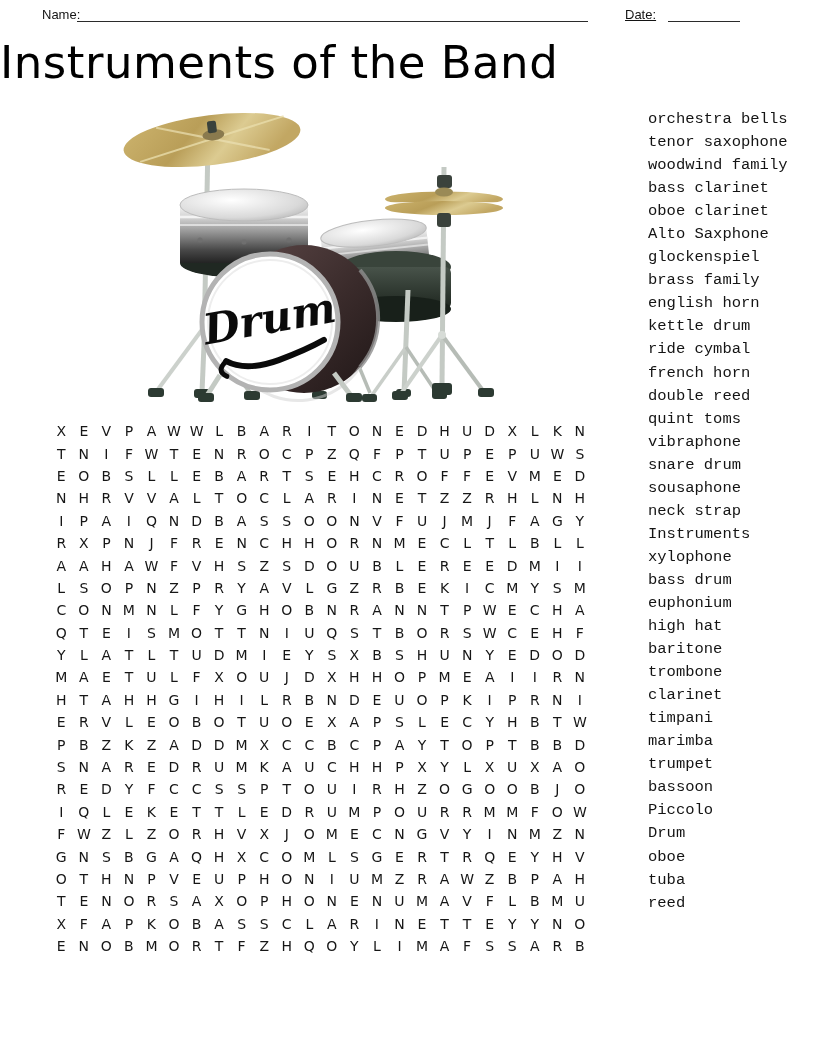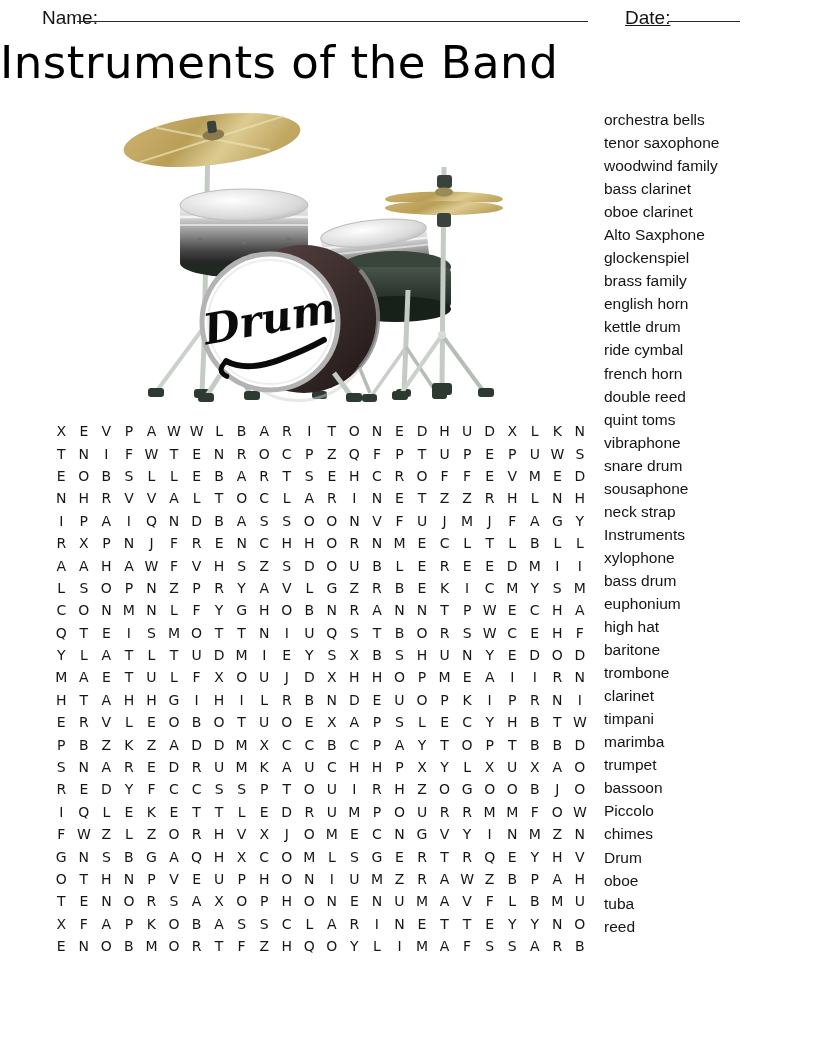--- a/index.html
+++ b/index.html
@@ -11,21 +11,21 @@
     height: 1056px;
     background: #ffffff;
     overflow: hidden;
   }
 
   
   .hdr-label {
     position: absolute;
     top: 7px;
     font-family: "Liberation Sans", sans-serif;
-    font-size: 19px;
+    font-size: 13px;
     color: #141414;
     white-space: nowrap;
   }
   #name-label { left: 42px; }
   #date-label { left: 625px; text-decoration: underline; }
   .blank-line {
     position: absolute;
     top: 4px;
     height: 18px;
     border-bottom: 1.6px solid #2b2b2b;
@@ -58,25 +58,26 @@
   }
 
   
   .word-list {
     position: absolute;
     left: 604px;
     top: 108px;
     width: 210px;
   }
   .word-item {
-    font-family: Liberation Sans, sans-serif;
+    font-family: Liberation Mono, monospace;
     font-size: 15.5px;
     line-height: 23.05px;
     color: #141414;
     white-space: nowrap;
+    margin-left: 44px;
   }
 
   
   .letter-grid {
     position: absolute;
     left: 50px;
     top: 420px;
   }
   .grid-row {
     display: flex;
@@ -883,20 +884,19 @@
       <div class="word-item">euphonium</div>
       <div class="word-item">high hat</div>
       <div class="word-item">baritone</div>
       <div class="word-item">trombone</div>
       <div class="word-item">clarinet</div>
       <div class="word-item">timpani</div>
       <div class="word-item">marimba</div>
       <div class="word-item">trumpet</div>
       <div class="word-item">bassoon</div>
       <div class="word-item">Piccolo</div>
-      <div class="word-item">chimes</div>
       <div class="word-item">Drum</div>
       <div class="word-item">oboe</div>
       <div class="word-item">tuba</div>
       <div class="word-item">reed</div>
     </div>
 
 </div>
 
 </body></html>

